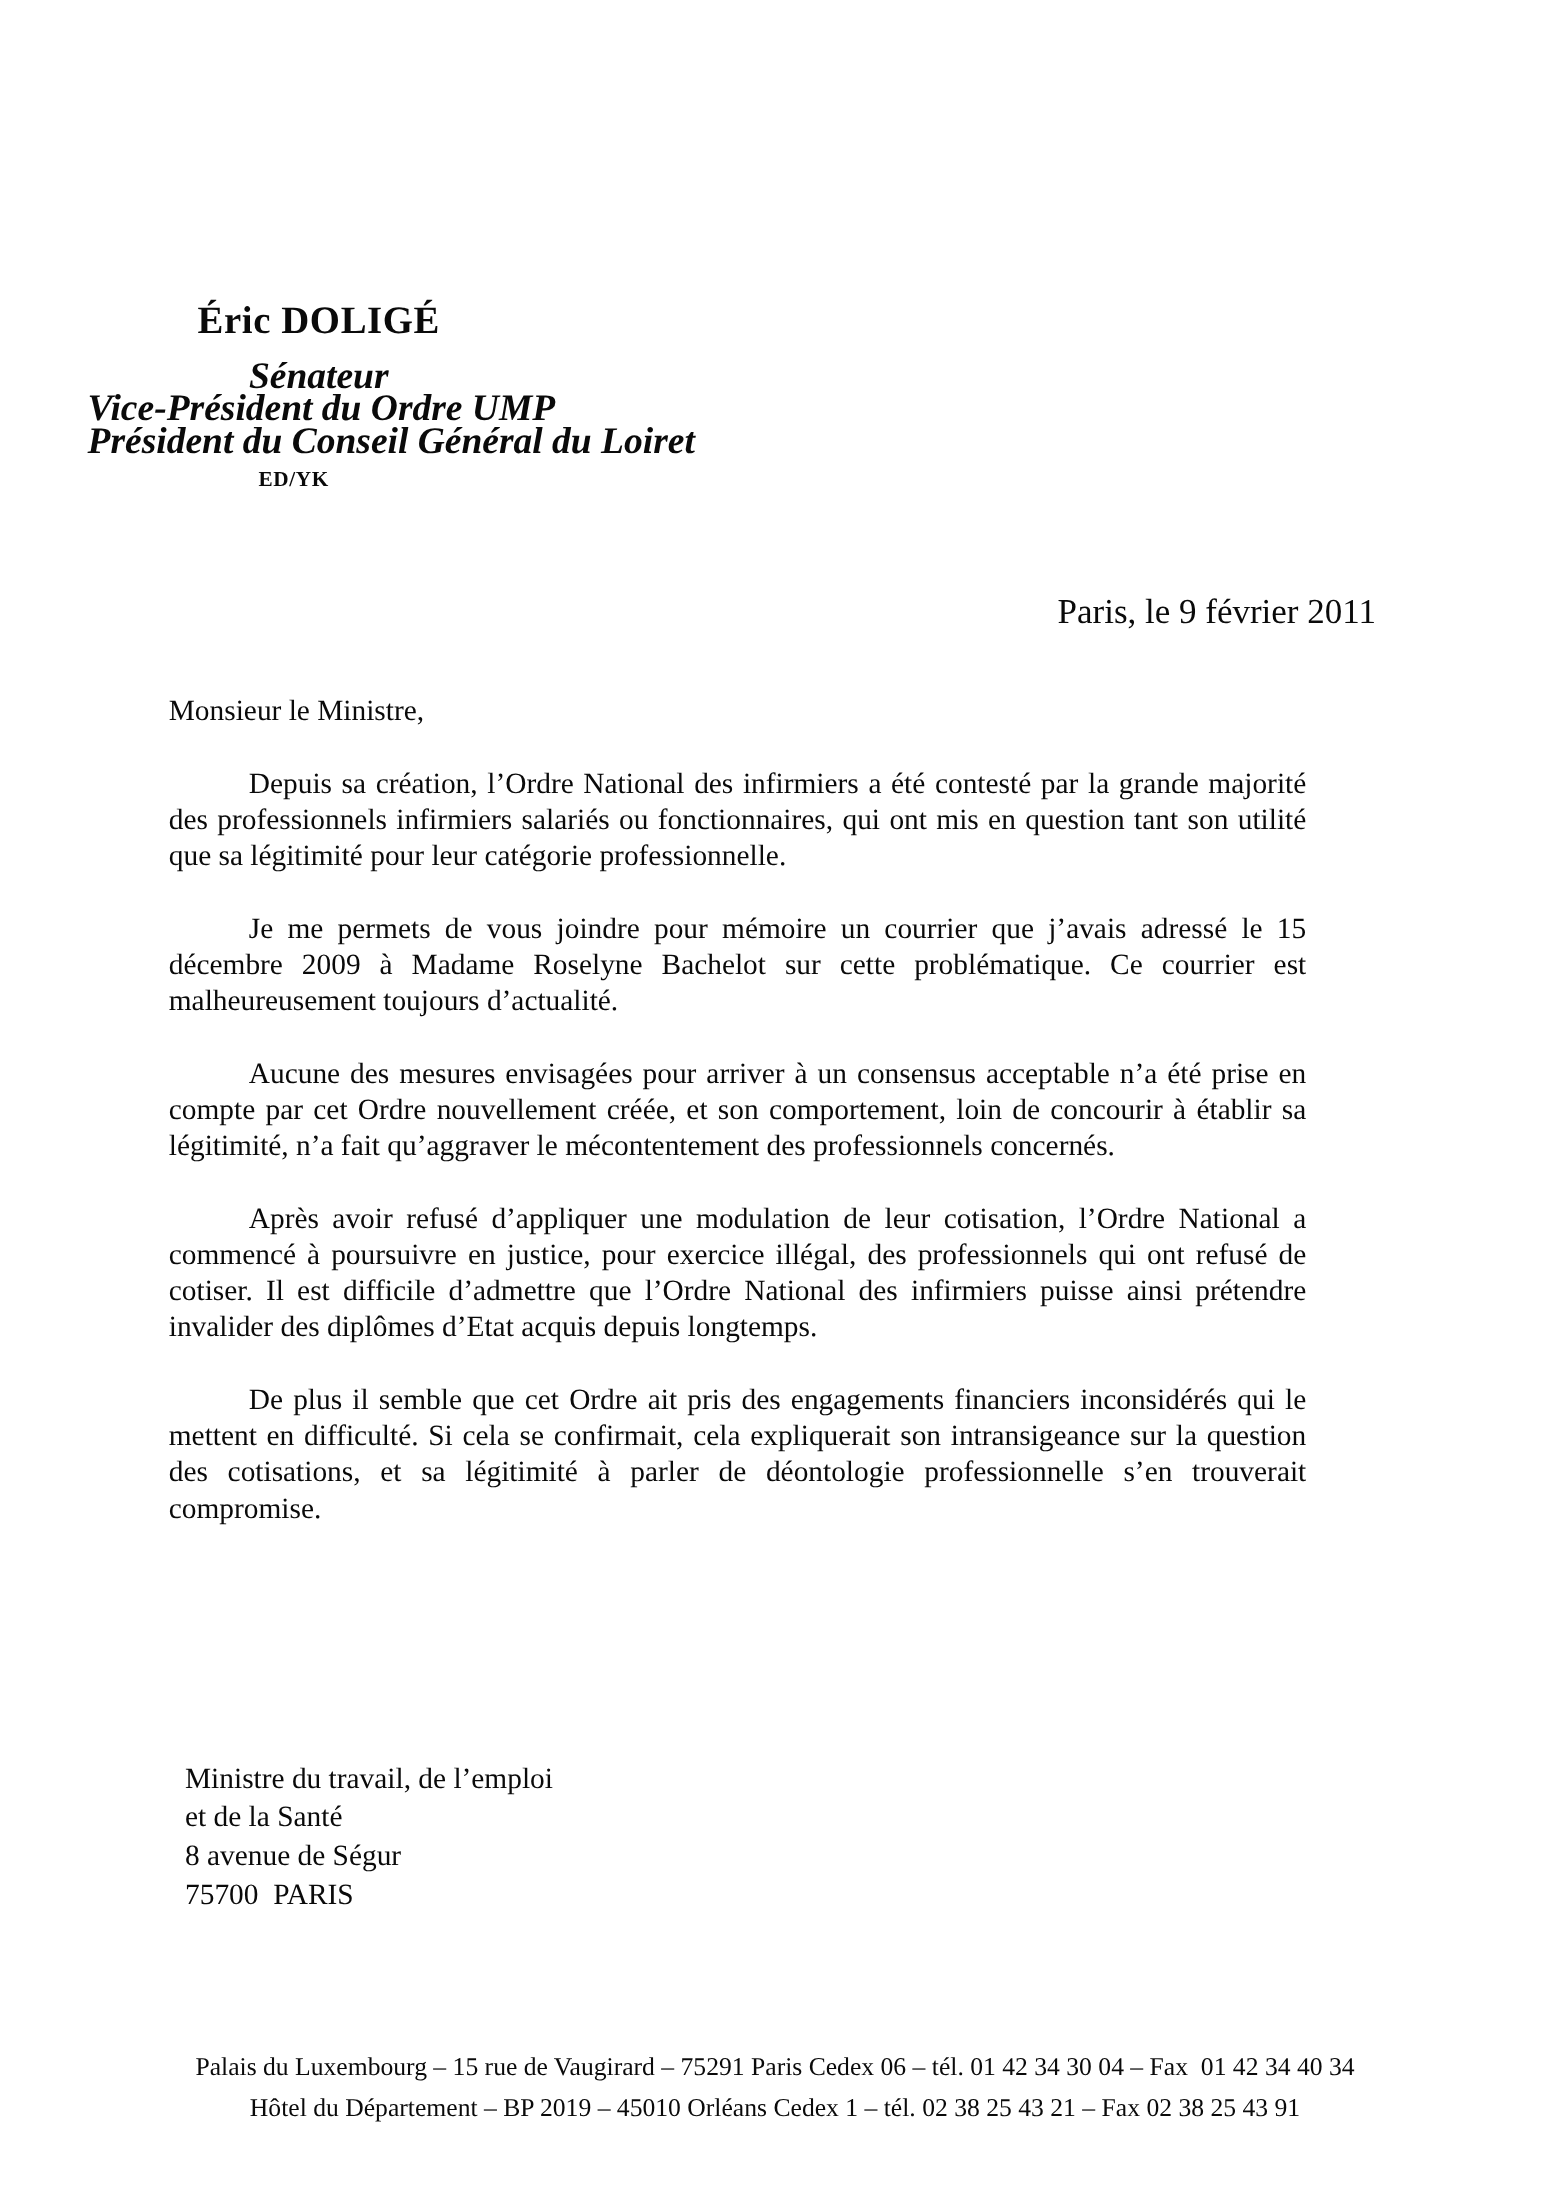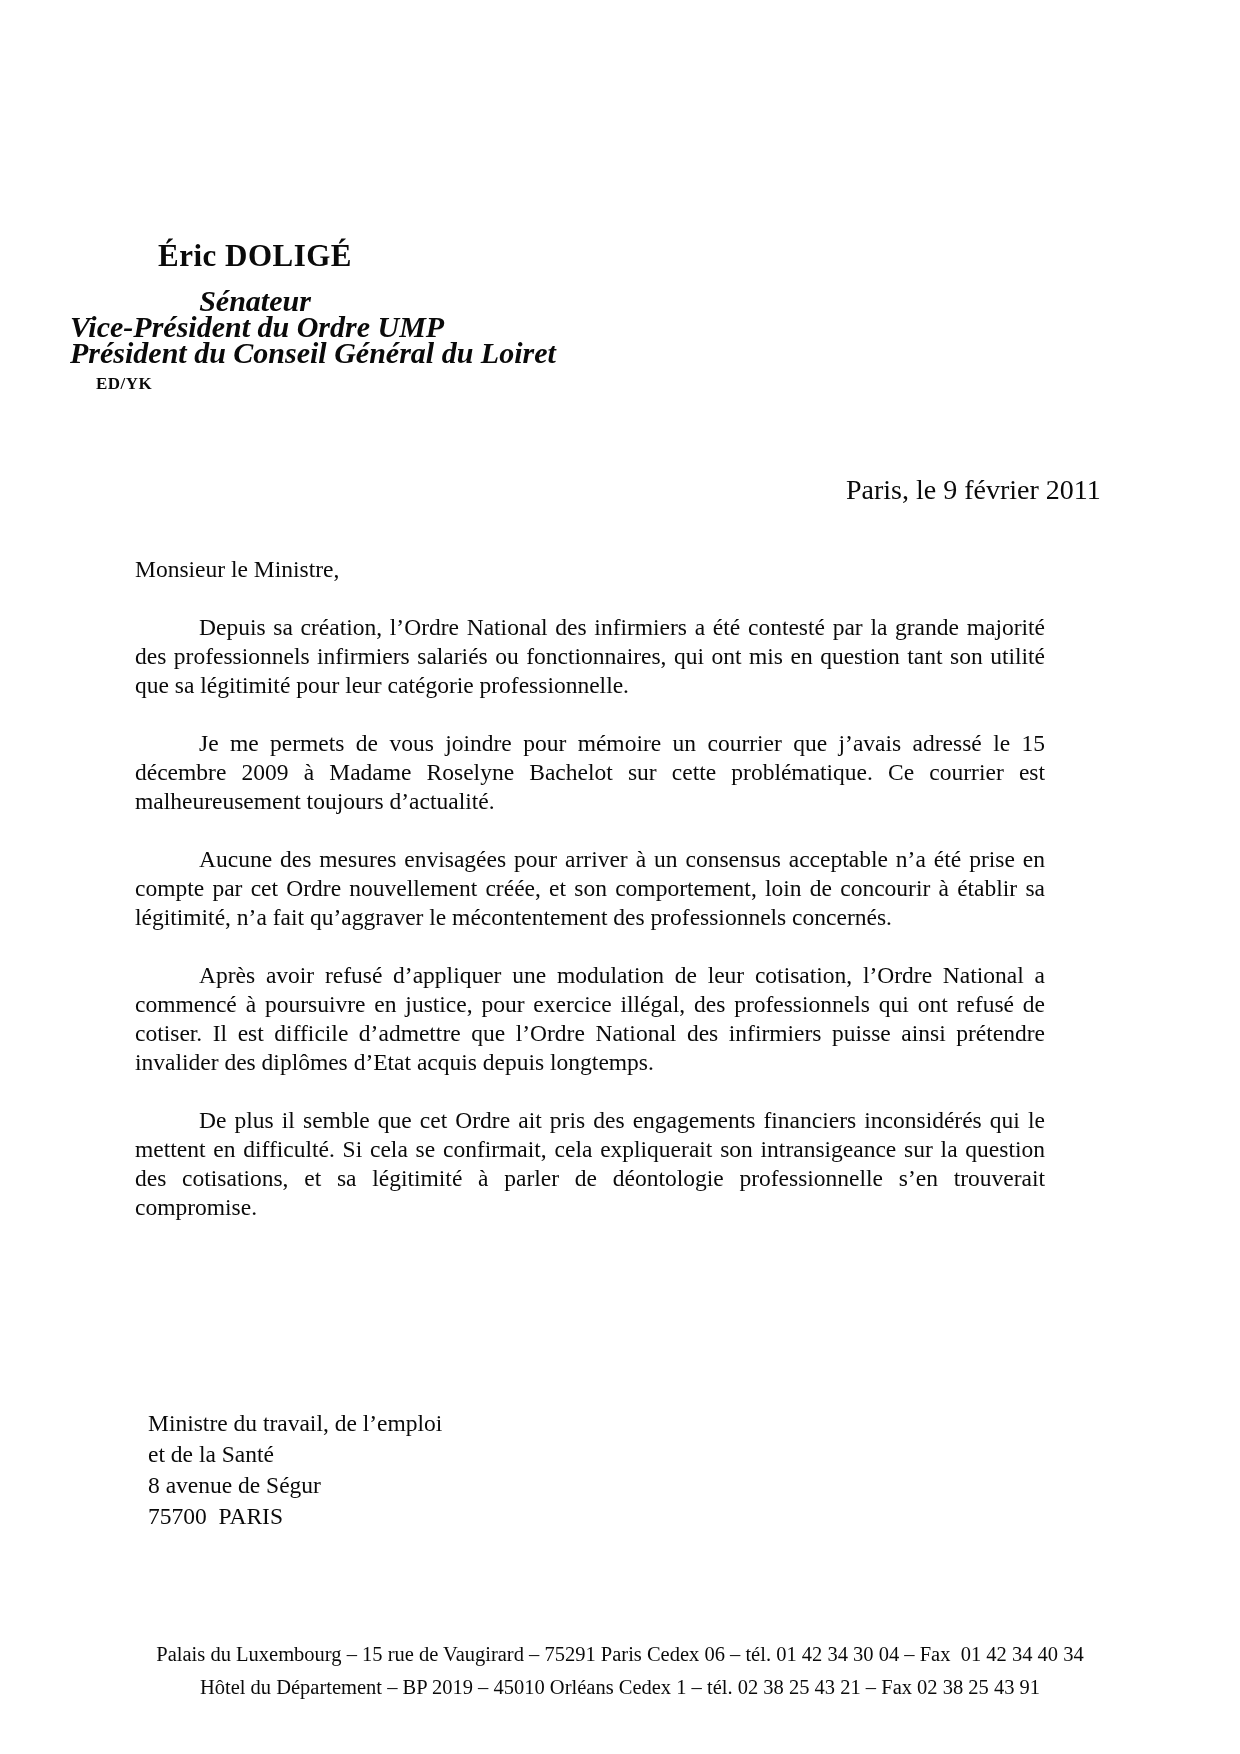--- a/index.html
+++ b/index.html
@@ -38,22 +38,23 @@
   .lh-role {
     font-size: 30px;
     font-weight: bold;
     font-style: italic;
     line-height: 26px;
     white-space: nowrap;
   }
   .lh-ref {
     position: absolute;
     top: 374px;
-    left: 96px;
+    left: 80px;
     width: 310px;
+    text-align: center;
     font-size: 17px;
     font-weight: bold;
     letter-spacing: 0.5px;
   }
 
   
   .dateline {
     position: absolute;
     top: 474px;
     left: 810px;

